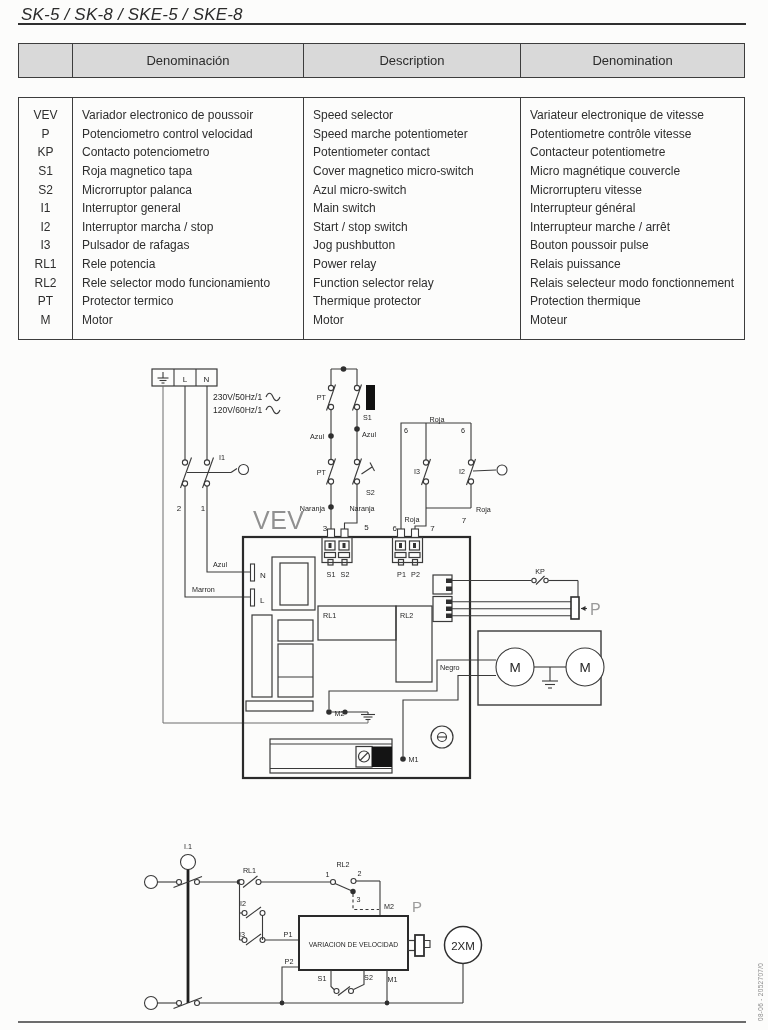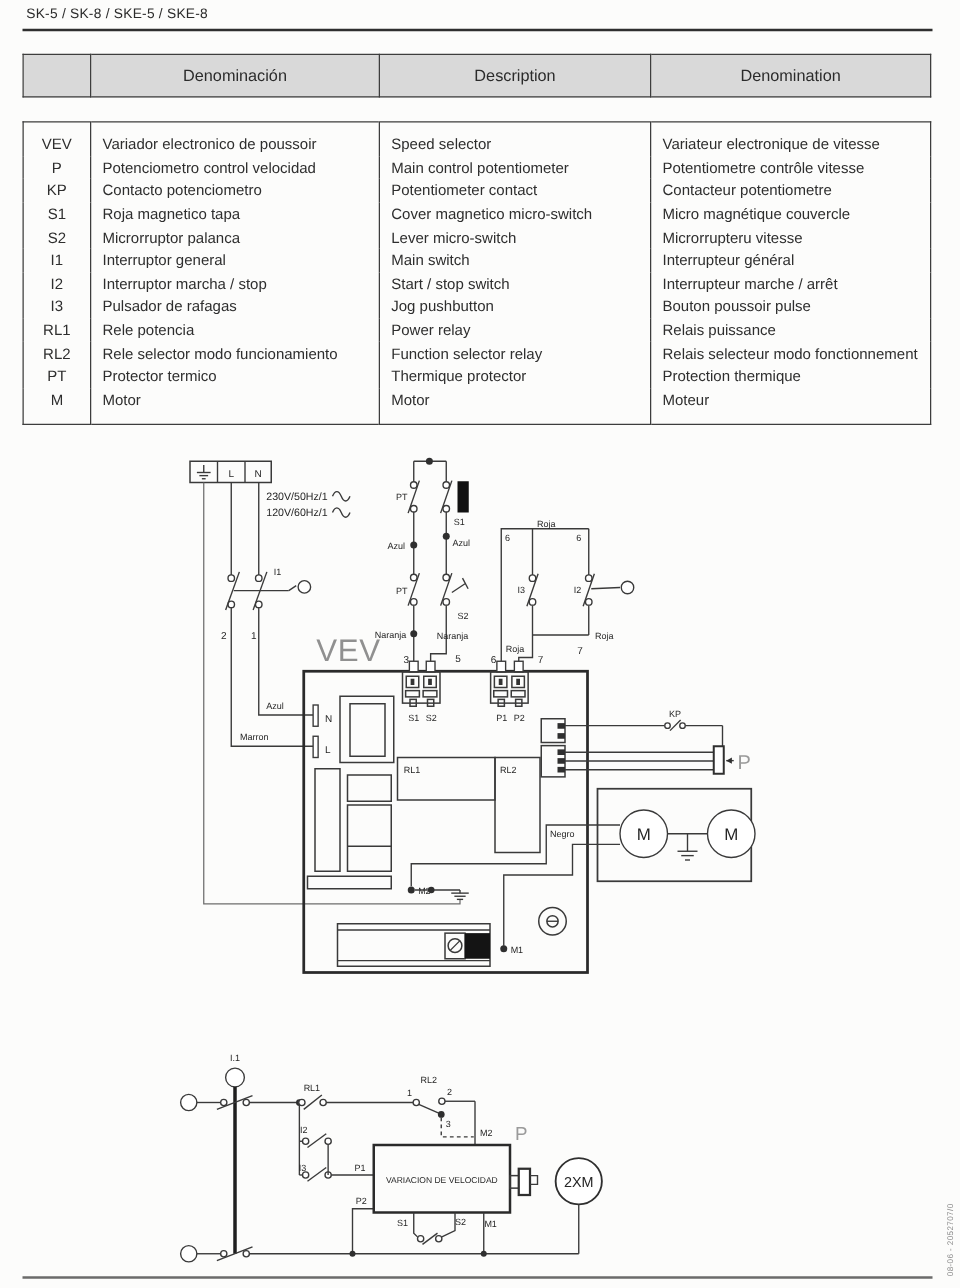--- a/index.html
+++ b/index.html
@@ -2,21 +2,21 @@
 <html><head>
 <meta charset="utf-8">
 <style>
   html,body{margin:0;padding:0;}
   body{
     width:768px;height:1030px;position:relative;
     background:#fcfcfb;
     font-family:"Liberation Sans",sans-serif;
     color:#2e2e2e;overflow:hidden;
   }
-  .doc-header{position:absolute;left:21px;top:5px;font-size:11px;letter-spacing:.2px;color:#2b2b2b;}
+  .doc-header{position:absolute;left:21px;top:5px;font-size:17px;letter-spacing:.2px;color:#2b2b2b;font-style:italic;}
   .top-rule{position:absolute;left:18px;top:23px;width:728px;height:2px;background:#2f2f2f;}
   .bottom-rule{position:absolute;left:18px;top:1021px;width:728px;height:1.5px;background:#6b6b6b;}
 
   table.tbl{position:absolute;left:18px;width:726px;table-layout:fixed;border-collapse:collapse;}
   .thead{top:43px;}
   .thead td{background:#d9d9d9;border:1.2px solid #3d3d3d;height:31px;text-align:center;font-size:13px;color:#2b2b2b;}
   .tbody{top:97px;border:1.3px solid #3d3d3d;}
   .tbody td{border-left:1.1px solid #3d3d3d;height:18.6px;font-size:12px;vertical-align:middle;padding:0 4px 0 9px;white-space:nowrap;overflow:hidden;}
   .tbody td:first-child{border-left:none;text-align:center;padding:0;}
   .tbody tr:first-child td{padding-top:8px;}
@@ -82,39 +82,39 @@
     <tbody>
         <tr>
           <td>VEV</td>
           <td>Variador electronico de poussoir</td>
           <td>Speed selector</td>
           <td>Variateur electronique de vitesse</td>
         </tr>
     <tr>
           <td>P</td>
           <td>Potenciometro control velocidad</td>
-          <td>Main control potentiometer</td>
+          <td>Speed marche potentiometer</td>
           <td>Potentiometre contrôle vitesse</td>
         </tr>
     <tr>
           <td>KP</td>
           <td>Contacto potenciometro</td>
           <td>Potentiometer contact</td>
           <td>Contacteur potentiometre</td>
         </tr>
     <tr>
           <td>S1</td>
           <td>Roja magnetico tapa</td>
           <td>Cover magnetico micro-switch</td>
           <td>Micro magnétique couvercle</td>
         </tr>
     <tr>
           <td>S2</td>
           <td>Microrruptor palanca</td>
-          <td>Lever micro-switch</td>
+          <td>Azul micro-switch</td>
           <td>Microrrupteru vitesse</td>
         </tr>
     <tr>
           <td>I1</td>
           <td>Interruptor general</td>
           <td>Main switch</td>
           <td>Interrupteur général</td>
         </tr>
     <tr>
           <td>I2</td>

